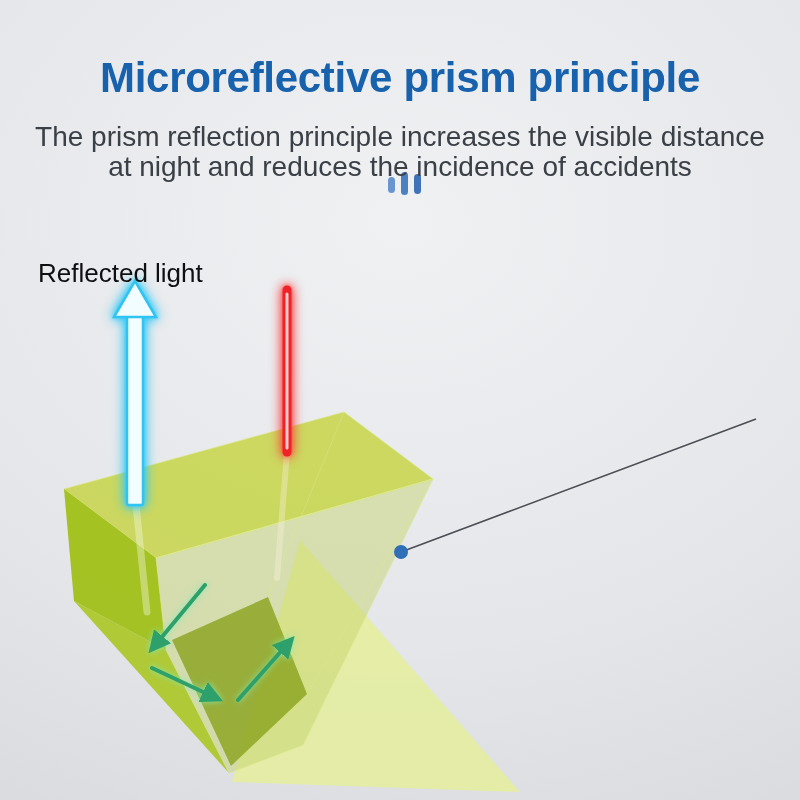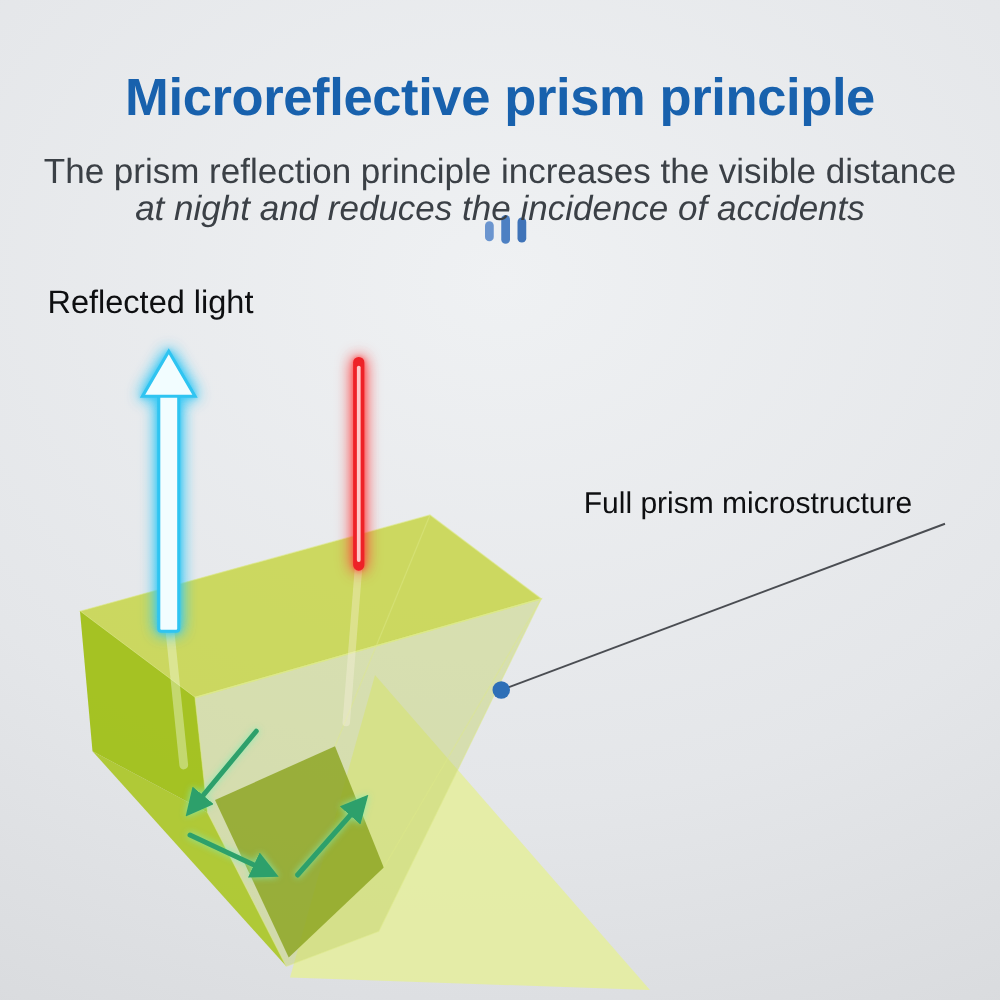--- a/index.html
+++ b/index.html
@@ -10,23 +10,23 @@
   }
   .title{
     position:absolute;top:26px;left:0;width:100%;text-align:center;
     font-size:42px;font-weight:bold;color:#1861ad;letter-spacing:-0.3px;
   }
   .sub{
     position:absolute;left:0;width:100%;text-align:center;
     font-size:28px;color:#3b4046;
   }
   .sub1{top:93px;}
-  .sub2{top:123px;font-style:italic;}
+  .sub2{top:123px;}
   .diagram-label{position:absolute;font-size:26px;color:#0e0f11;white-space:nowrap;}
-  .lbl-reflected{left:38px;top:226px;}
+  .lbl-reflected{left:38px;top:258px;}
   .lbl-incident{left:251px;top:242px;}
   .lbl-fullprism{left:467px;top:389px;font-size:24px;}
   svg.scene{position:absolute;left:0;top:0;}
   .glow-cyan{filter:drop-shadow(0 0 6px rgba(53,200,245,.95)) drop-shadow(0 0 2px rgba(53,200,245,.85));}
   .glow-red{filter:drop-shadow(0 0 6px rgba(255,60,60,.85)) drop-shadow(0 0 2px rgba(255,60,60,.8));}
   .glow-green{filter:drop-shadow(0 0 3px rgba(130,235,180,.9));}
 </style>
 </head>
 <body>
 
@@ -79,15 +79,14 @@
 
     <line x1="401" y1="552" x2="756" y2="419" stroke-width="1.5" stroke="#4a4d52"></line>
     <circle cx="401" cy="552" r="7" fill="#2e6fb7"></circle>
   </svg>
 
   <h1 class="title">Microreflective prism principle</h1>
   <p class="sub sub1">The prism reflection principle increases the visible distance</p>
   <p class="sub sub2">at night and reduces the incidence of accidents</p>
 
   <div class="diagram-label lbl-reflected">Reflected light</div>
-  <div class="diagram-label lbl-fullprism">Full prism microstructure</div>
 
 </div>
 
 </body></html>

